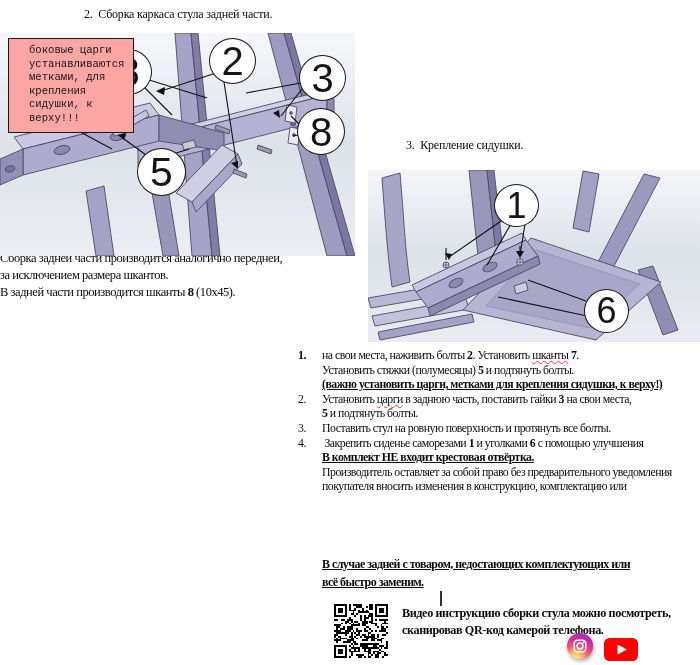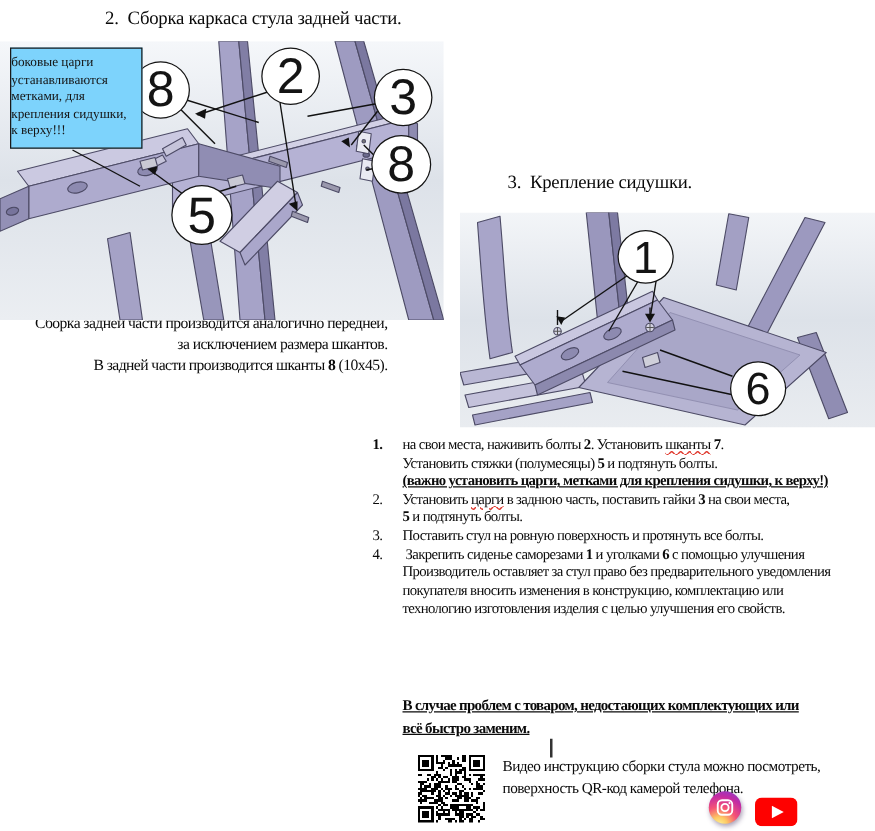--- a/index.html
+++ b/index.html
@@ -1,40 +1,40 @@
 <!DOCTYPE html>
 <html><head>
 <meta charset="utf-8">
 <style>
   html,body{margin:0;padding:0}
   body{width:700px;height:665px;background:#fff;position:relative;overflow:hidden;
        font-family:"Liberation Serif",serif;color:#0a0a0a}
   .abs{position:absolute}
-  .h2{font-size:15px;letter-spacing:-0.2px;white-space:nowrap}
-  .callout-box{border:1.6px solid #1a1a1a;background:#7dd3fc;width:100px;
-       font-family:Liberation Serif, serif;font-size:10.6px;line-height:13.6px;
-       padding:5px 4px 6px 0;color:#151515;z-index:3}
+  .h2{font-size:12px;letter-spacing:-0.2px;white-space:nowrap}
+  .callout-box{border:1.6px solid #1a1a1a;background:#fca5a5;width:100px;
+       font-family:Liberation Mono, monospace;font-size:10.6px;line-height:13.6px;
+       padding:5px 4px 6px 20px;color:#151515;z-index:3}
   .fig{z-index:1}
   .co{position:absolute;background:#fff;border:1.7px solid #141414;border-radius:50%;
       display:flex;align-items:center;justify-content:center;
       font-family:"Liberation Sans",sans-serif;color:#141414;z-index:2;line-height:1}
-  .note{width:310px;text-align:right;font-size:12.5px;line-height:17px;letter-spacing:-0.45px}
+  .note{width:310px;text-align:left;font-size:12.5px;line-height:17px;letter-spacing:-0.45px}
   .steps{font-size:11.8px;line-height:14.6px;letter-spacing:-0.5px;width:404px}
   .step{display:flex}
   .stepnum{width:24px;flex:none;padding-left:2px}
   .stepnum.nb{font-weight:bold}
   .tline{white-space:nowrap}
   .rb{font-weight:bold}
   .ru{text-decoration-line:underline}
   .rm{text-decoration-line:underline;text-decoration-style:wavy;
       text-decoration-color:#e03a2f;text-decoration-thickness:1px}
   .wa{font-size:12px;font-weight:bold;line-height:17.6px;letter-spacing:-0.55px}
   .wa .tline{text-decoration:underline}
   .cursor-bar{width:1.5px;height:15px;background:#333}
-  .qr-caption{font-size:12.2px;font-weight:normal;line-height:16.5px;letter-spacing:-0.4px}
+  .qr-caption{font-size:12.2px;font-weight:bold;line-height:16.5px;letter-spacing:-0.4px}
   .ig-shadow{filter:drop-shadow(1.5px 2px 2px rgba(60,40,90,0.45))}
 </style>
 </head>
 <body>
 
 <div>
 
   <div class="abs h2" style="left:84px;top:7px">2.&nbsp; Сборка каркаса стула задней части.</div>
 
   <div class="abs fig" style="left:0;top:33px;width:355px;height:223px">
@@ -197,29 +197,29 @@
     <div class="step">
       <span class="stepnum">3.</span>
       <div class="steptext">
           <div class="tline"><span>Поставить стул на ровную поверхность и протянуть все болты.</span></div>
         </div>
     </div>
     <div class="step">
       <span class="stepnum">4.</span>
       <div class="steptext">
           <div class="tline"><span>&nbsp;Закрепить сиденье саморезами </span><span class="rb">1</span><span> и уголками </span><span class="rb">6</span><span> с помощью улучшения</span></div>
-          <div class="tline"><span>Производитель оставляет за стул право без предварительного уведомления</span></div>
+          <div class="tline"><span class="rb ru">В комплект НЕ входит крестовая отвёртка.</span></div>
+          <div class="tline"><span>Производитель оставляет за собой право без предварительного уведомления</span></div>
           <div class="tline"><span>покупателя вносить изменения в конструкцию, комплектацию или</span></div>
-          <div class="tline"><span>технологию изготовления изделия с целью улучшения его свойств.</span></div>
         </div>
     </div>
   </div>
 
   <div class="abs wa" style="left:322px;top:556px">
-      <div class="tline"><span>В случае проблем с товаром, недостающих комплектующих или</span></div>
+      <div class="tline"><span>В случае задней с товаром, недостающих комплектующих или</span></div>
       <div class="tline"><span>всё быстро заменим.</span></div>
     </div>
   <div class="abs cursor-bar" style="left:440px;top:591px"></div>
 
   <div class="abs" style="left:334px;top:604px">
     <svg id="qr-svg" width="54" height="54" viewBox="0 0 29 29" shape-rendering="crispEdges">
         <rect x="0" y="0" width="29" height="29" fill="#fff"></rect>
         <rect x="8" y="0" width="1" height="1" fill="#000"></rect>
         <rect x="10" y="0" width="1" height="1" fill="#000"></rect>
         <rect x="11" y="0" width="1" height="1" fill="#000"></rect>
@@ -548,21 +548,21 @@
         <rect x="22" y="0" width="7" height="7" fill="#000"></rect>
         <rect x="23" y="1" width="5" height="5" fill="#fff"></rect>
         <rect x="24" y="2" width="3" height="3" fill="#000"></rect>
         <rect x="0" y="22" width="7" height="7" fill="#000"></rect>
         <rect x="1" y="23" width="5" height="5" fill="#fff"></rect>
         <rect x="2" y="24" width="3" height="3" fill="#000"></rect>
       </svg>
   </div>
   <div class="abs qr-caption" style="left:402px;top:605px">
       <div class="tline"><span>Видео инструкцию сборки стула можно посмотреть,</span></div>
-      <div class="tline"><span>поверхность QR-код камерой телефона.</span></div>
+      <div class="tline"><span>сканировав QR-код камерой телефона.</span></div>
     </div>
 
   <div class="abs" style="left:566px;top:632px">
     <svg class="ig-shadow" width="28" height="28" viewBox="0 0 28 28">
       <defs>
         <radialGradient id="ig" cx="0.32" cy="1.05" r="1.25">
           <stop offset="0" stop-color="#fdf497"></stop>
             <stop offset="0.2" stop-color="#fdca64"></stop>
           <stop offset="0.45" stop-color="#f55376"></stop>
             <stop offset="0.72" stop-color="#c32aa3"></stop>

